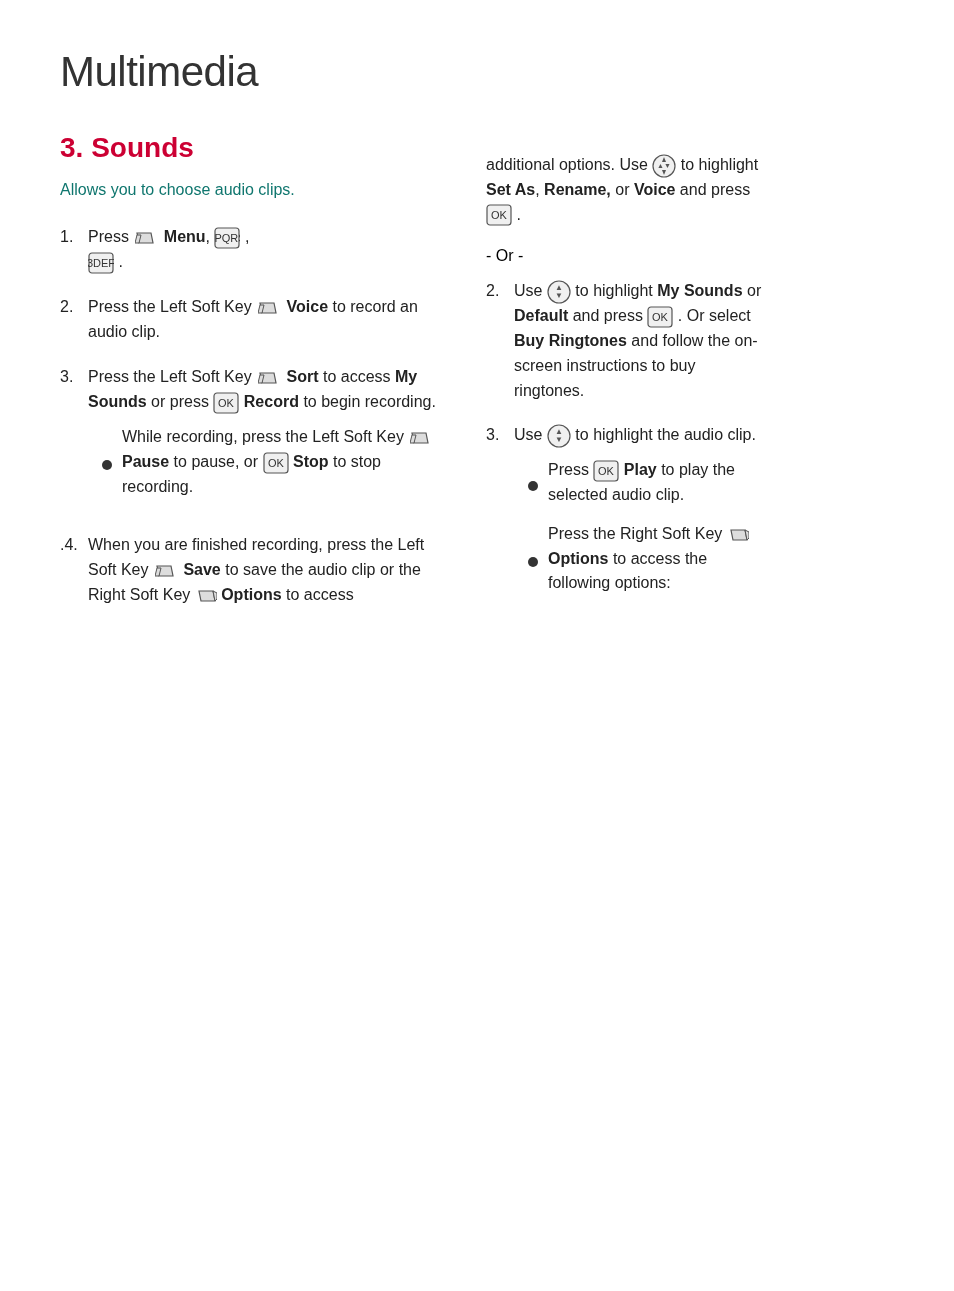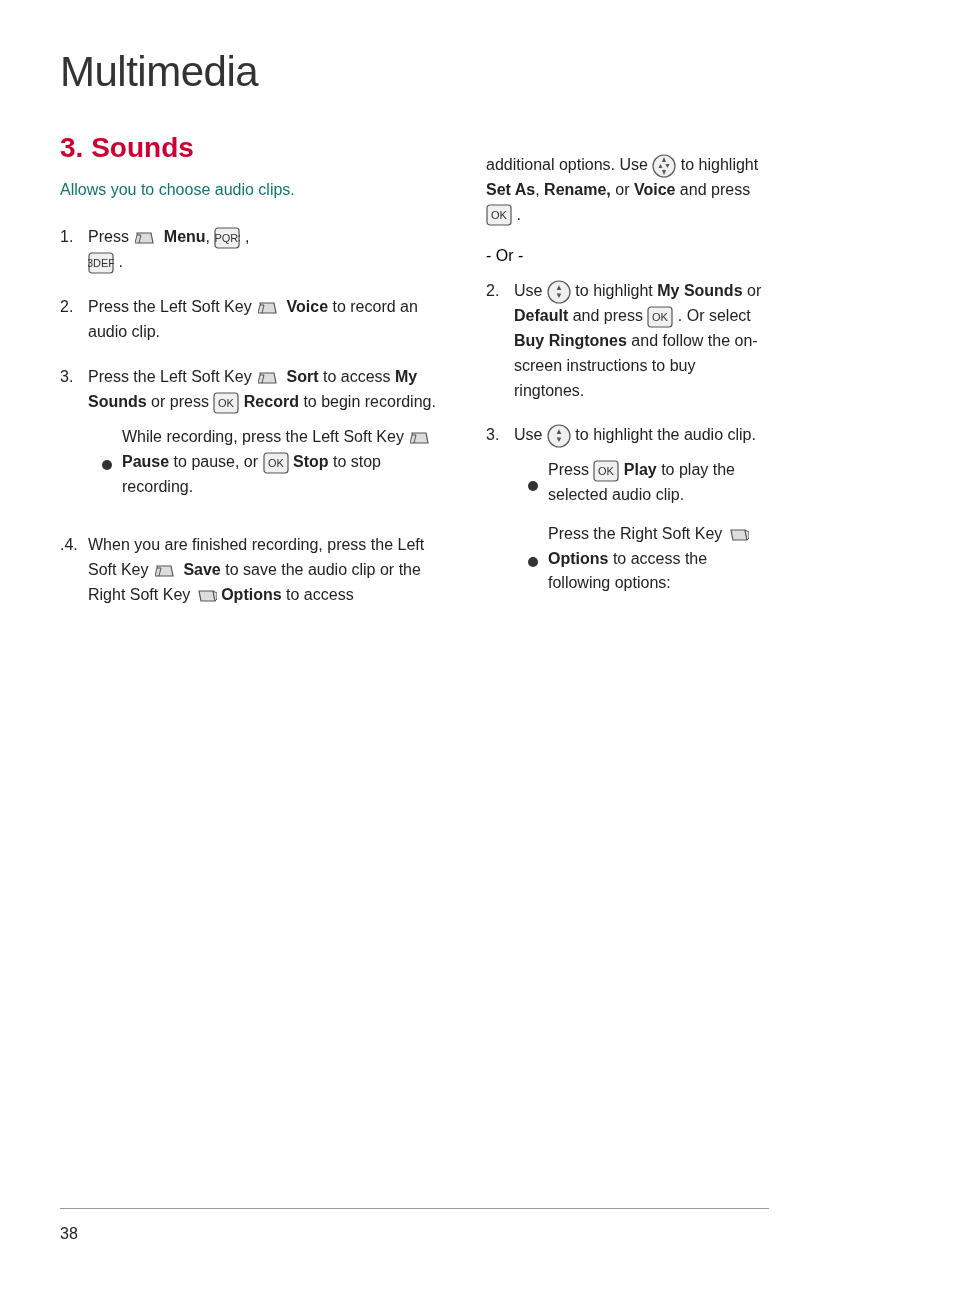--- a/index.html
+++ b/index.html
@@ -357,17 +357,14 @@
               </div>
             </div>
           </div>
         </div>
       </div>
 
 
     </div>
   </div>
 
-  <div class="bottom-bar">
-    <div class="page-number">38</div>
-  </div>
 
 </div>
 
 </body></html>

